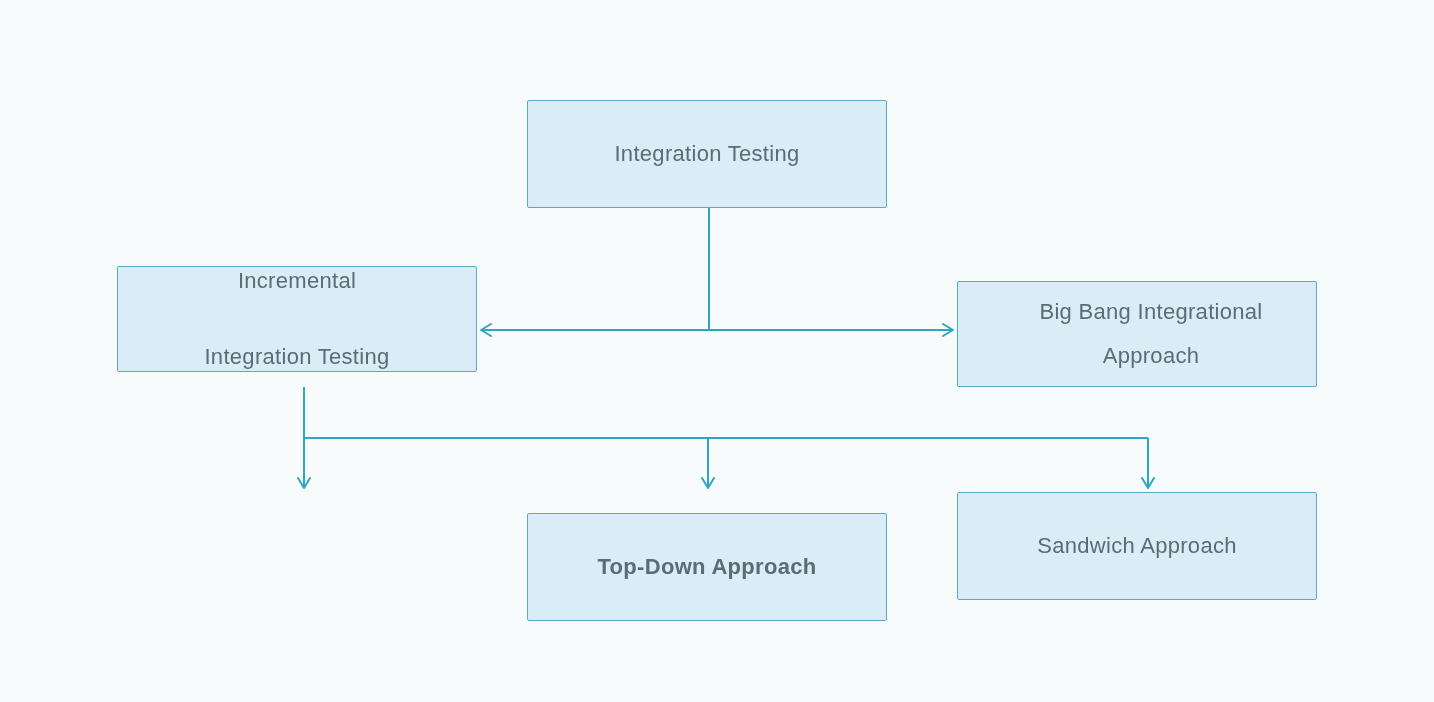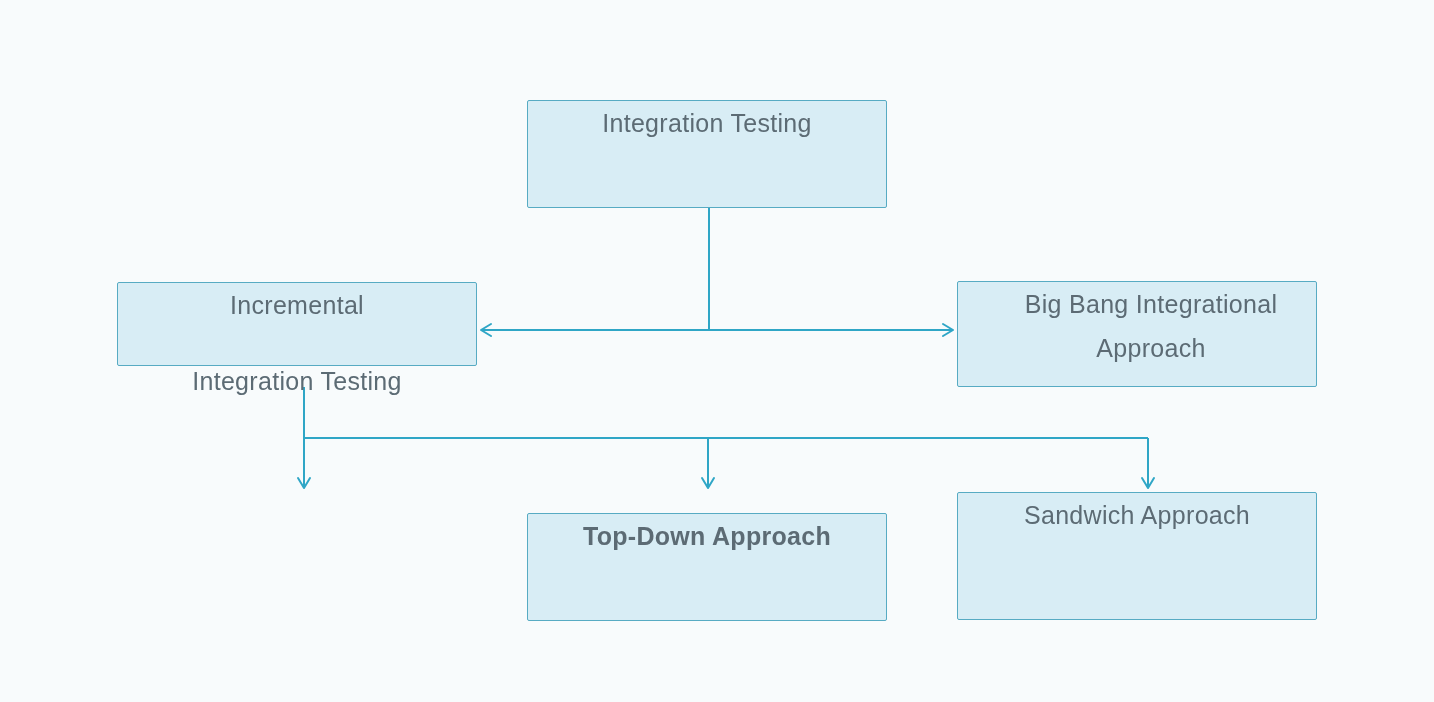--- a/index.html
+++ b/index.html
@@ -36,37 +36,37 @@
   }
   .node {
     position: absolute;
     width: 360px;
     background: var(--box-fill);
     border: 1px solid var(--box-border);
     border-radius: 2px;
     display: flex;
     flex-direction: column;
     align-items: center;
-    justify-content: flex-start;
+    justify-content: center;
     text-align: center;
     color: var(--text);
-    font-size: 25px;
+    font-size: 22px;
     letter-spacing: 0.3px;
   }
   .node .line {
     display: block;
     line-height: 44px;
     white-space: nowrap;
   }
   .node-top      { left: 527px; top: 100px; height: 108px; }
-  .node-midleft  { left: 117px; top: 282px; height: 84px; gap: 32px; }
+  .node-midleft  { left: 117px; top: 266px; height: 106px; gap: 32px; }
   .node-midright { left: 957px; top: 281px; height: 106px; padding-left: 28px; }
   .node-botleft  { left: 117px; top: 492px; height: 108px; }
   .node-botmid   { left: 527px; top: 513px; height: 108px; font-weight: bold; }
-  .node-botright { left: 957px; top: 492px; height: 128px; }
+  .node-botright { left: 957px; top: 492px; height: 108px; }
 </style>
 </head>
 <body>
 
 <div class="canvas">
 
   <svg class="edges-layer" width="1434" height="702" viewBox="0 0 1434 702" xmlns="http://www.w3.org/2000/svg">
     <defs>
       <marker id="chevron" markerUnits="userSpaceOnUse" viewBox="0 0 16 16" markerWidth="16" markerHeight="16" refX="12" refY="8" orient="auto">
         <path d="M3 2 L13 8 L3 14" fill="none" stroke="currentColor" stroke-width="2" stroke-linecap="round" stroke-linejoin="round"></path>

